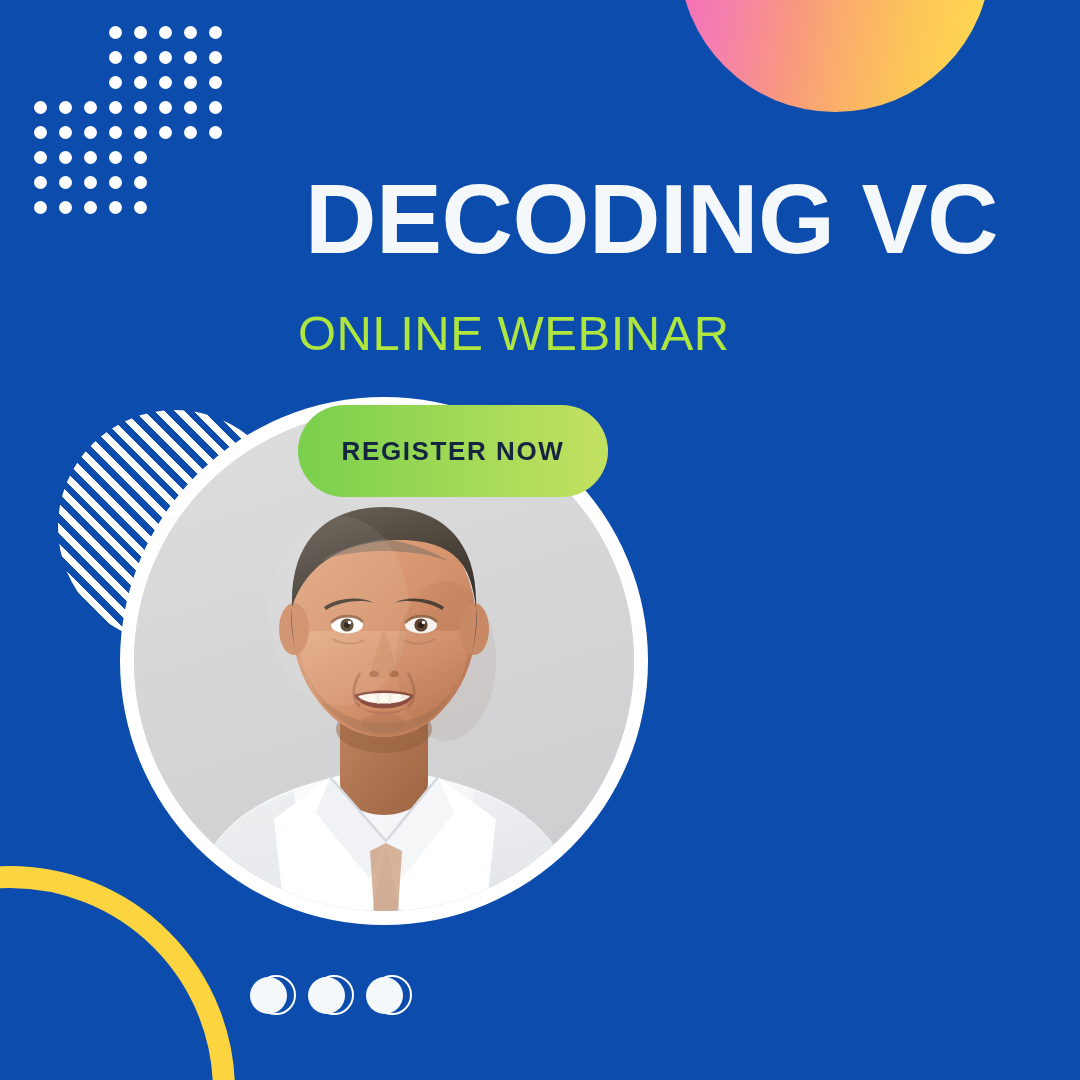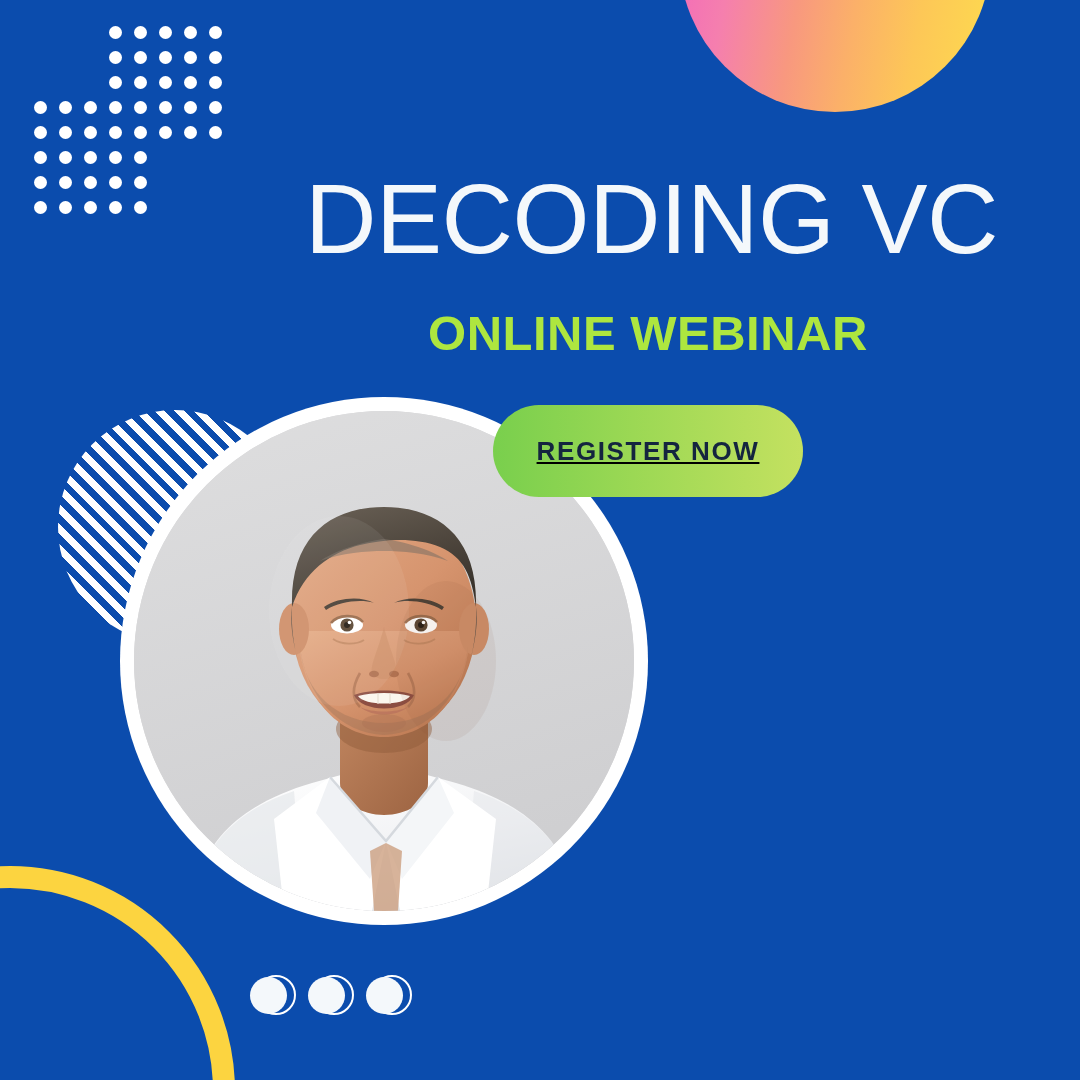--- a/index.html
+++ b/index.html
@@ -158,41 +158,40 @@
     width: 700px;
     z-index: 6;
     text-align: right;
   }
   #title {
     margin: 0;
     padding-top: 172px;
     color: #f4f8fb;
     font-size: 99px;
     line-height: 0.94;
-    font-weight: 400;
+    font-weight: 700;
     letter-spacing: -0.5px;
     text-transform: uppercase;
     text-align: right;
   }
   #subtitle {
     margin: 0;
     padding-top: 44px;
     color: #aee63f;
     font-size: 49px;
     line-height: 1.0;
-    font-weight: 700;
+    font-weight: 400;
     letter-spacing: 0.5px;
     text-transform: uppercase;
-    text-align: center;
+    text-align: left;
   }
   #cta-wrap {
     display: flex;
-    justify-content: center;
+    justify-content: flex-start;
     padding-top: 47px;
-    text-decoration: underline;
   }
   #cta-button {
     display: inline-flex;
     align-items: center;
     justify-content: center;
     width: 310px;
     height: 92px;
     border: none;
     border-radius: 46px;
     background: linear-gradient(90deg, #79cf4d 0%, #9bd854 45%, #c4e160 100%);

